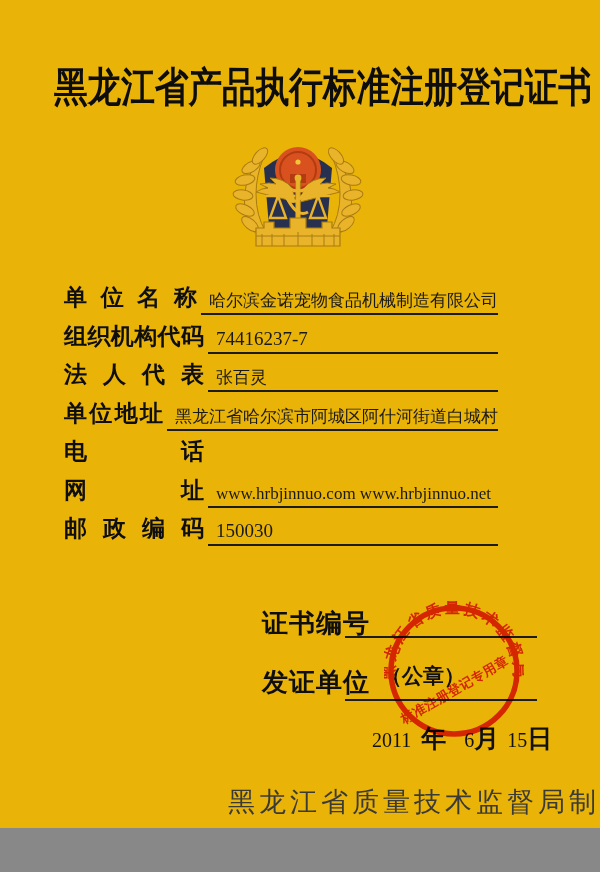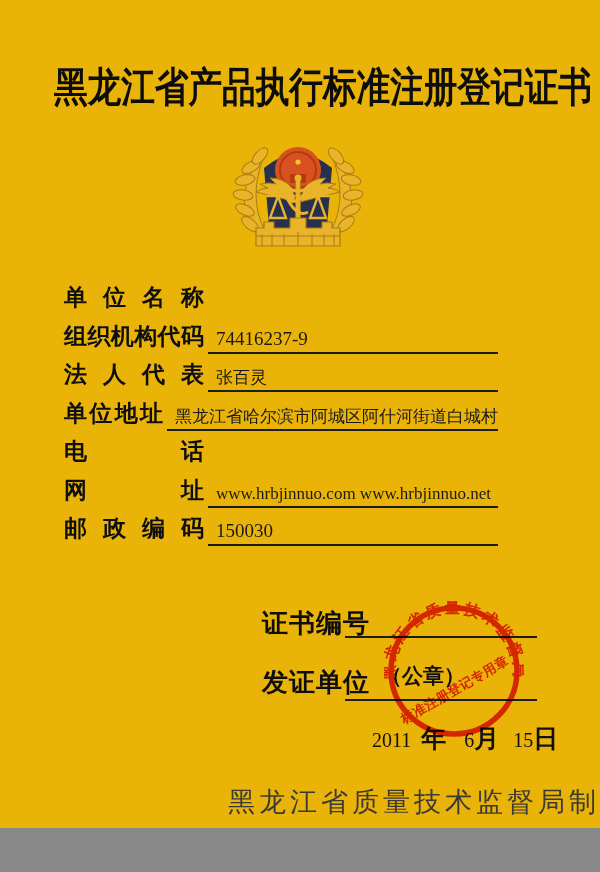--- a/index.html
+++ b/index.html
@@ -43,21 +43,21 @@
     font-weight:bold;font-size:21px;color:#111;white-space:nowrap;
   }
   
   .seal{position:absolute;left:384px;top:601px;width:140px;height:140px;mix-blend-mode:multiply;opacity:.94;}
   
   .dateline{
     position:absolute;left:372px;top:722px;display:flex;align-items:baseline;white-space:nowrap;color:#111;
   }
   .dnum{font-size:20px;font-family:"Liberation Serif",serif;}
   .dunit{font-size:25px;font-weight:bold;font-family:"Liberation Sans","DejaVu Sans",sans-serif;}
-  .g1{margin-left:10px;} .g2{margin-left:18px;} .g3{margin-left:14px;}
+  .g1{margin-left:10px;} .g2{margin-left:18px;} .g3{margin-left:8px;}
   
   .footer{
     position:absolute;top:784px;left:0;width:600px;text-align:right;
     font-size:27px;letter-spacing:4px;color:#3b3b36;font-weight:normal;white-space:nowrap;
     font-family:"Liberation Serif","DejaVu Serif",serif;
   }
 </style>
 </head>
 <body>
 
@@ -113,31 +113,32 @@
     </g>
   </svg>
 
   <div class="frow" style="top:275px">
     <div class="flabel">
         <span>单</span>
         <span>位</span>
         <span>名</span>
         <span>称</span>
       </div>
+    <div class="fval">哈尔滨金诺宠物食品机械制造有限公司</div>
   </div>
   <div class="frow" style="top:313.5px">
     <div class="flabel">
         <span>组</span>
         <span>织</span>
         <span>机</span>
         <span>构</span>
         <span>代</span>
         <span>码</span>
       </div>
-    <div class="fval num">74416237-9</div>
+    <div class="fval num">74416237-7</div>
   </div>
   <div class="frow" style="top:352px">
     <div class="flabel">
         <span>法</span>
         <span>人</span>
         <span>代</span>
         <span>表</span>
       </div>
     <div class="fval">张百灵</div>
   </div>

